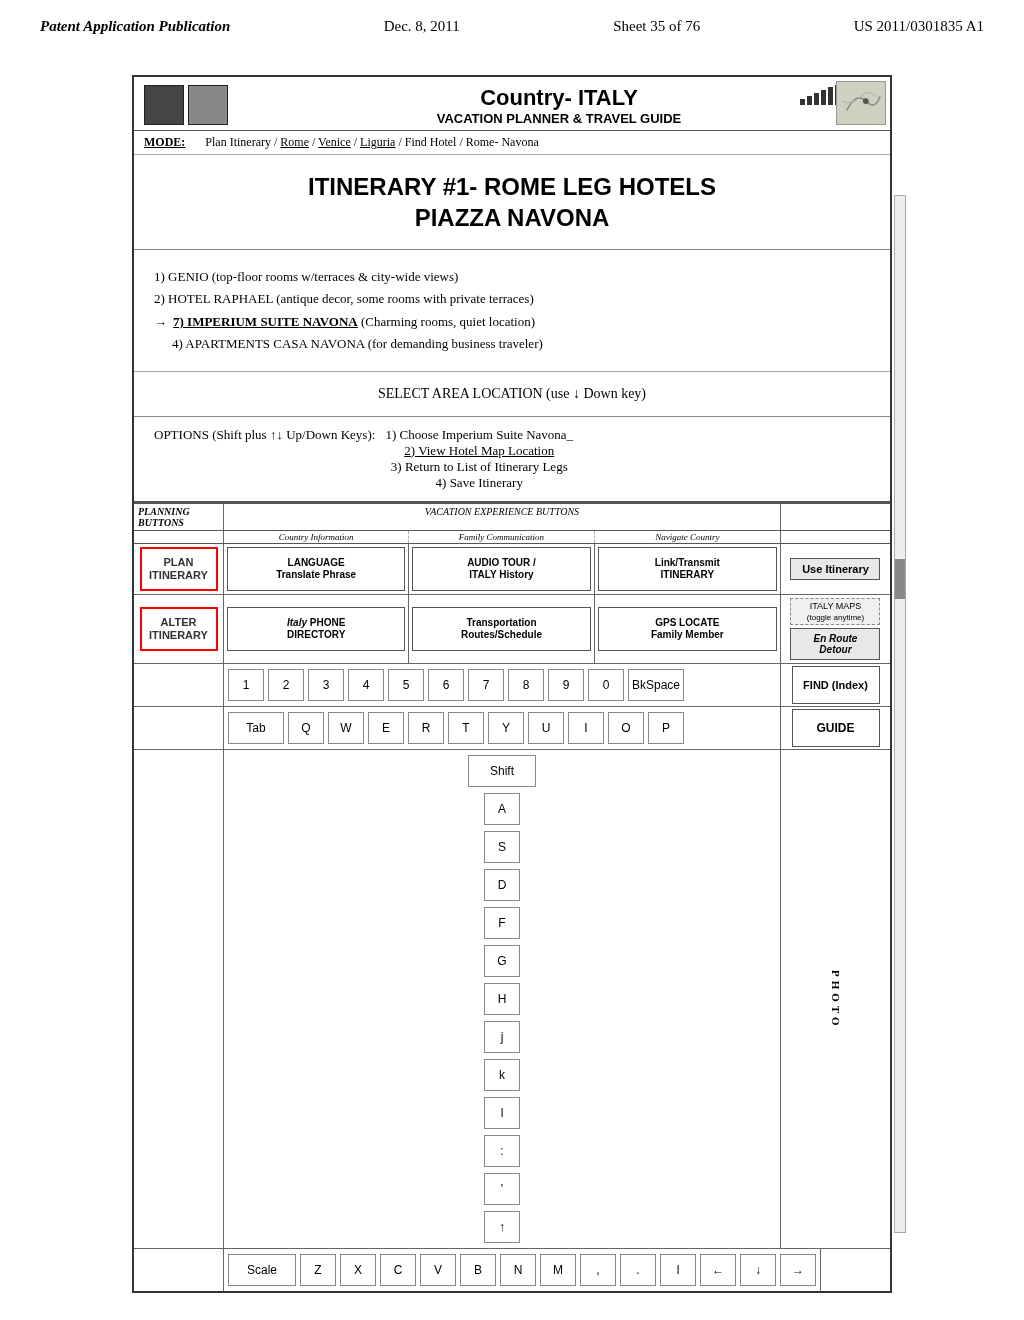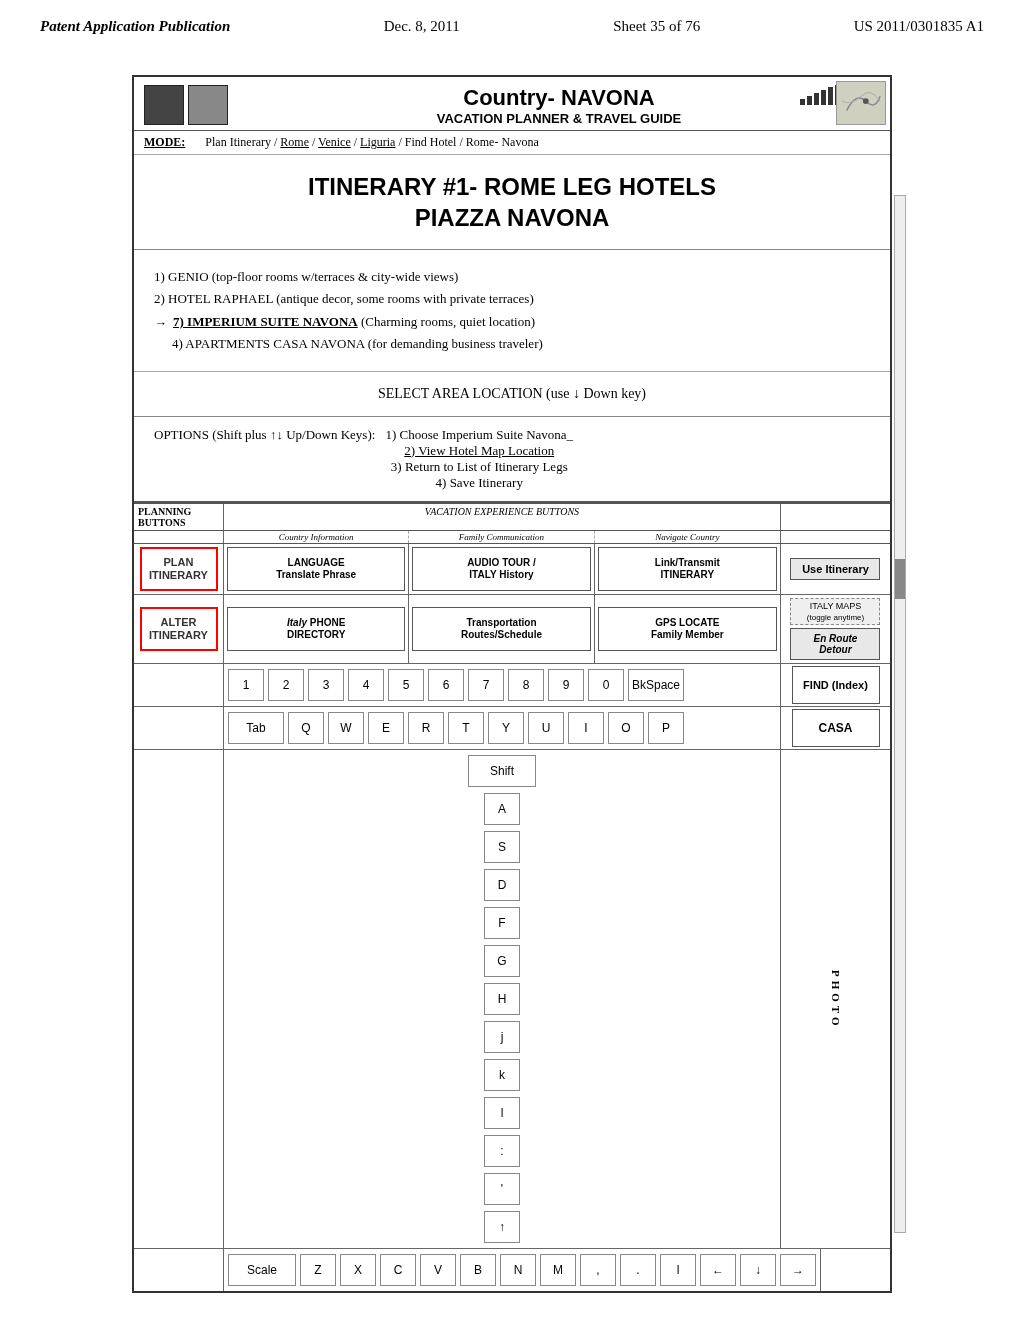--- a/index.html
+++ b/index.html
@@ -290,21 +290,21 @@
 <div class="main-content">
   <div style="position:relative;">
     <div class="device-frame">
 
       <div class="device-top">
         <div class="device-logo-area">
           <div class="logo-square"></div>
           <div class="logo-square lighter"></div>
         </div>
         <div class="device-title-area">
-          <div class="country-title">Country- NAVONA</div>
+          <div class="country-title">Country- ITALY</div>
           <div class="country-subtitle">VACATION PLANNER &amp; TRAVEL GUIDE</div>
         </div>
 
         <div class="signal-bar">
           <span style="height:6px;"></span>
           <span style="height:9px;"></span>
           <span style="height:12px;"></span>
           <span style="height:15px;"></span>
           <span style="height:18px;"></span>
           <span style="height:20px;"></span>
@@ -355,21 +355,21 @@
             <div><span class="link-item">2) View Hotel Map Location</span></div>
             <div>3) Return to List of Itinerary Legs</div>
             <div>4) Save Itinerary</div>
           </div>
         </div>
       </div>
 
       <div class="button-section">
 
         <div style="display:grid; grid-template-columns:90px 1fr 1fr 1fr 110px; border-bottom:1px solid #555; font-size:10px;">
-          <div style="border-right:1px solid #666; padding:2px 4px; font-weight:bold;">PLANNING<br>BUTTONS</div>
+          <div style="border-right:1px solid #666; padding:2px 4px; font-style:italic; font-weight:bold;">PLANNING<br>BUTTONS</div>
           <div style="text-align:center; padding:2px; font-style:italic; grid-column:2/5;">VACATION EXPERIENCE BUTTONS</div>
           <div style="border-left:1px solid #666;"></div>
         </div>
 
         <div style="display:grid; grid-template-columns:90px 1fr 1fr 1fr 110px; border-bottom:1px solid #555; font-size:9px;">
           <div style="border-right:1px solid #666;"></div>
           <div style="text-align:center; padding:1px; font-style:italic; border-right:1px dashed #aaa;">Country Information</div>
           <div style="text-align:center; padding:1px; font-style:italic; border-right:1px dashed #aaa;">Family Communication</div>
           <div style="text-align:center; padding:1px; font-style:italic;">Navigate Country</div>
           <div style="border-left:1px solid #666;"></div>
@@ -443,21 +443,21 @@
               <button class="key">E</button>
               <button class="key">R</button>
               <button class="key">T</button>
               <button class="key">Y</button>
               <button class="key">U</button>
               <button class="key">I</button>
               <button class="key">O</button>
               <button class="key">P</button>
             </div>
             <div style="border-left:1px solid #666; display:flex; align-items:center; justify-content:center; padding:2px;">
-              <button class="func-btn" style="width:88px; height:38px; font-size:12px; border:1px solid #555;">CASA</button>
+              <button class="func-btn" style="width:88px; height:38px; font-size:12px; border:1px solid #555;">GUIDE</button>
             </div>
           </div>
 
           <div style="display:grid; grid-template-columns:90px 1fr 110px; border-bottom:1px solid #666;">
             <div style="border-right:1px solid #666;"></div>
             <div style="display:flex; gap:2px; padding:3px; align-items:center;flex-direction:column;">
               <button class="key wider">Shift</button>
               <button class="key">A</button>
               <button class="key">S</button>
               <button class="key">D</button>

